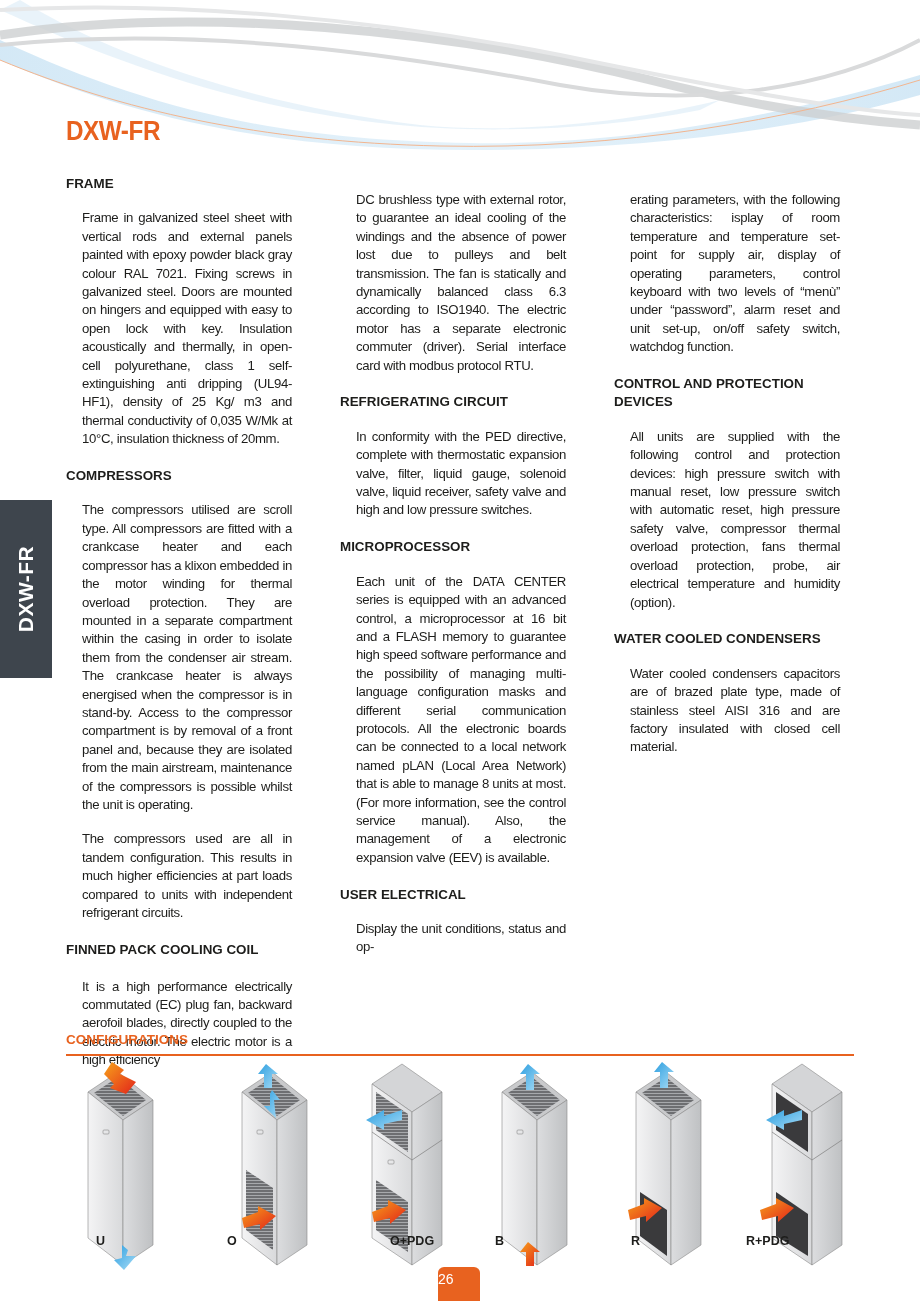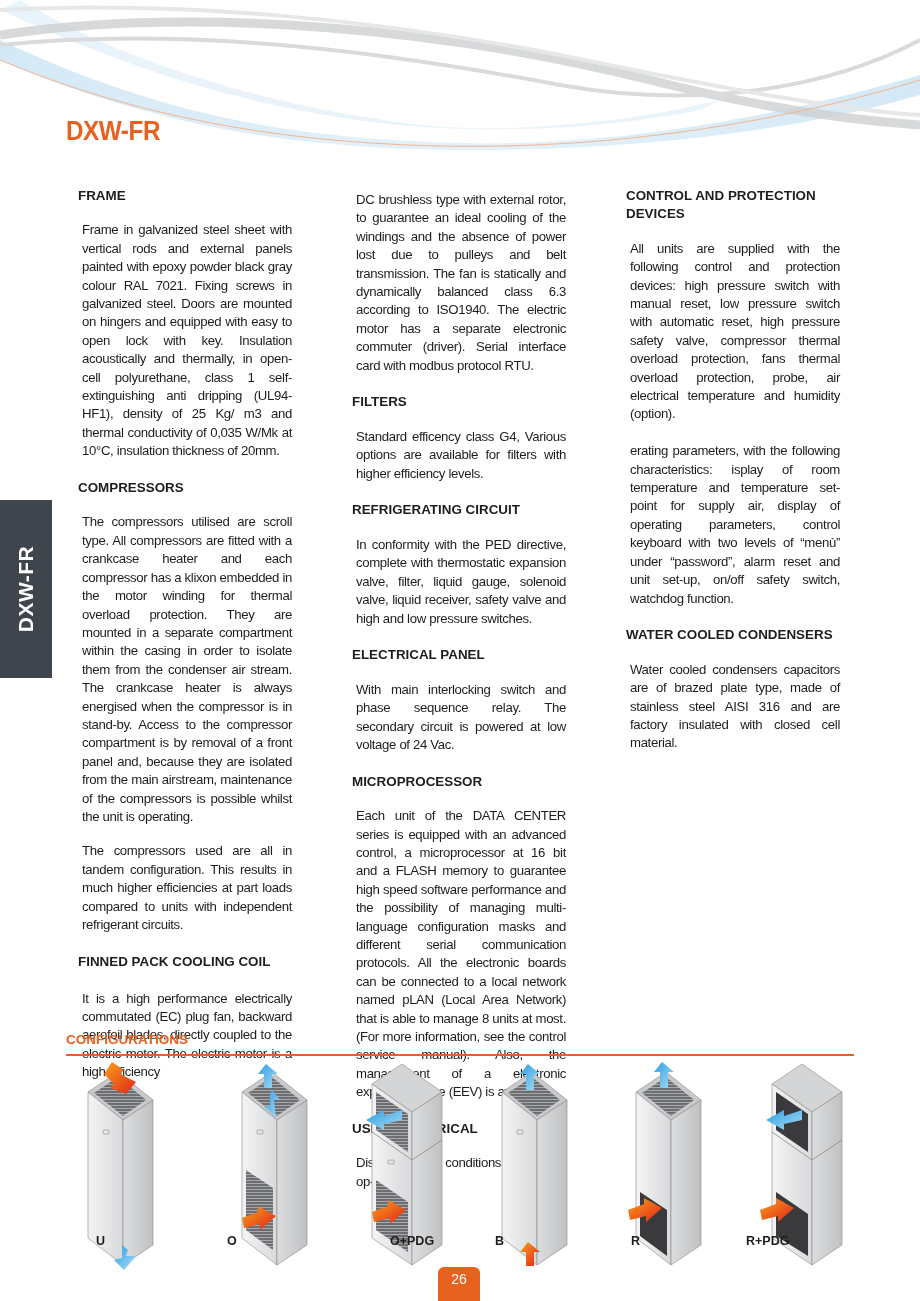--- a/index.html
+++ b/index.html
@@ -4,27 +4,27 @@
 <style>
   html, body { margin:0; padding:0; background:#fff; }
   body { width:920px; height:1301px; position:relative; overflow:hidden; font-family:"Liberation Sans", sans-serif; color:#1d1d1b; }
   .banner { position:absolute; left:0; top:0; width:920px; height:170px; }
   .title { position:absolute; left:66px; top:116px; font-size:27px; font-weight:bold; color:#e8621f; letter-spacing:-0.5px; transform:scaleX(0.9); transform-origin:left; margin:0; }
   .side-tab { position:absolute; left:0; top:500px; width:52px; height:178px; background:#3e454d; }
   .side-tab span { position:absolute; left:26px; top:89px; transform:translate(-50%,-50%) rotate(-90deg); color:#fff; font-weight:bold; font-size:21px; white-space:nowrap; letter-spacing:0.5px; }
   .col { position:absolute; top:175px; width:242px; font-size:13.2px; line-height:18.4px; text-align:justify; }
   .col1 { left:66px; } .col2 { left:340px; } .col3 { left:614px; }
   .sec { margin:0 0 18.4px 0; }
-  .sec h3 { margin:12px; font-size:13.4px; font-weight:bold; line-height:18.4px; text-align:left; }
+  .sec h3 { margin:0; font-size:13.4px; font-weight:bold; line-height:18.4px; text-align:left; }
   .sec p { margin:16px; letter-spacing:-0.35px; }
   .conf-title { position:absolute; left:66px; top:1032px; font-size:13.5px; font-weight:bold; color:#e8621f; margin:0; }
   .conf-rule { position:absolute; left:66px; top:1054px; width:788px; height:2px; background:#e8621f; }
   .units { position:absolute; left:66px; top:1060px; width:800px; height:210px; }
   .unit-label { position:absolute; font-size:12.5px; font-weight:bold; color:#1d1d1b; }
-  .page-num { position:absolute; left:438px; top:1267px; width:42px; height:34px; background:#e8621f; border-radius:6px 6px 0 0; color:#fff; font-size:14px; text-align:center; line-height:24px; }
+  .page-num { position:absolute; left:438px; top:1267px; width:42px; height:34px; background:#e8621f; border-radius:6px 6px 0 0; color:#fff; font-size:14px; line-height:24px; }
 </style>
 </head>
 <body>
 
 <svg class="banner" viewBox="0 0 920 170" xmlns="http://www.w3.org/2000/svg">
   <defs>
     <linearGradient id="sw1" x1="0" y1="0" x2="1" y2="0">
       <stop offset="0" stop-color="#cfe6f5" stop-opacity="0.9"></stop>
       <stop offset="0.5" stop-color="#d9ecf8" stop-opacity="0.7"></stop>
       <stop offset="1" stop-color="#cfe6f5" stop-opacity="0.9"></stop>
@@ -60,48 +60,40 @@
   <div class="sec">
     <p>It is a high performance electrically commutated (EC) plug fan, backward aerofoil blades, directly coupled to the electric motor.   The electric motor is a high efficiency</p>
   </div>
 </div>
 
 <div class="col col2">
   <div class="sec">
     <p>DC brushless type with external rotor, to guarantee an ideal cooling of the windings and the absence of power lost due to pulleys and belt transmission. The fan is statically and dynamically balanced class 6.3 according to ISO1940. The electric motor has a separate electronic commuter (driver). Serial interface card with modbus protocol RTU.</p>
   </div>
   <div class="sec">
-    <h3>FILTERS</h3>
-    <p>Standard efficency class G4, Various options are available for filters with higher efficiency levels.</p>
-  </div>
-  <div class="sec">
     <h3>REFRIGERATING CIRCUIT</h3>
     <p>In conformity with the PED directive, complete with thermostatic expansion valve, filter, liquid gauge, solenoid valve, liquid receiver, safety valve and high and low pressure switches.</p>
   </div>
   <div class="sec">
-    <h3>ELECTRICAL PANEL</h3>
-    <p>With main interlocking switch and phase sequence relay. The secondary circuit is powered at low voltage of 24 Vac.</p>
-  </div>
-  <div class="sec">
     <h3>MICROPROCESSOR</h3>
     <p>Each unit of the DATA CENTER series is equipped with an advanced control, a microprocessor at 16 bit and a FLASH memory to guarantee high speed software performance and the possibility of managing multi-language configuration masks and different serial communication protocols. All the electronic boards can be connected to a local network named pLAN (Local Area Network) that is able to manage 8 units at most.  (For more information, see the control service manual). Also, the management of a electronic expansion valve (EEV) is available.</p>
   </div>
   <div class="sec">
     <h3>USER ELECTRICAL</h3>
     <p>Display the unit conditions, status and op-</p>
   </div>
 </div>
 
 <div class="col col3">
   <div class="sec">
+    <p>erating parameters, with the following characteristics: isplay of room temperature and temperature set-point for supply air, display of operating parameters, control keyboard with two levels of  “menù” under “password”, alarm reset and unit set-up, on/off safety switch, watchdog function.</p>
+  </div>
+  <div class="sec">
     <h3>CONTROL AND PROTECTION DEVICES</h3>
     <p>All units are supplied with the following control and protection devices: high pressure switch with manual reset, low pressure switch with automatic reset, high pressure safety valve, compressor thermal overload protection, fans thermal overload protection, probe, air electrical temperature and humidity (option).</p>
-  </div>
-  <div class="sec">
-    <p>erating parameters, with the following characteristics: isplay of room temperature and temperature set-point for supply air, display of operating parameters, control keyboard with two levels of  “menù” under “password”, alarm reset and unit set-up, on/off safety switch, watchdog function.</p>
   </div>
   <div class="sec">
     <h3>WATER COOLED CONDENSERS</h3>
     <p>Water cooled condensers capacitors are of brazed plate type, made of stainless steel AISI 316 and are factory insulated with closed cell material.</p>
   </div>
 </div>
 
 <h2 class="conf-title">CONFIGURATIONS</h2>
 <div class="conf-rule"></div>
 

